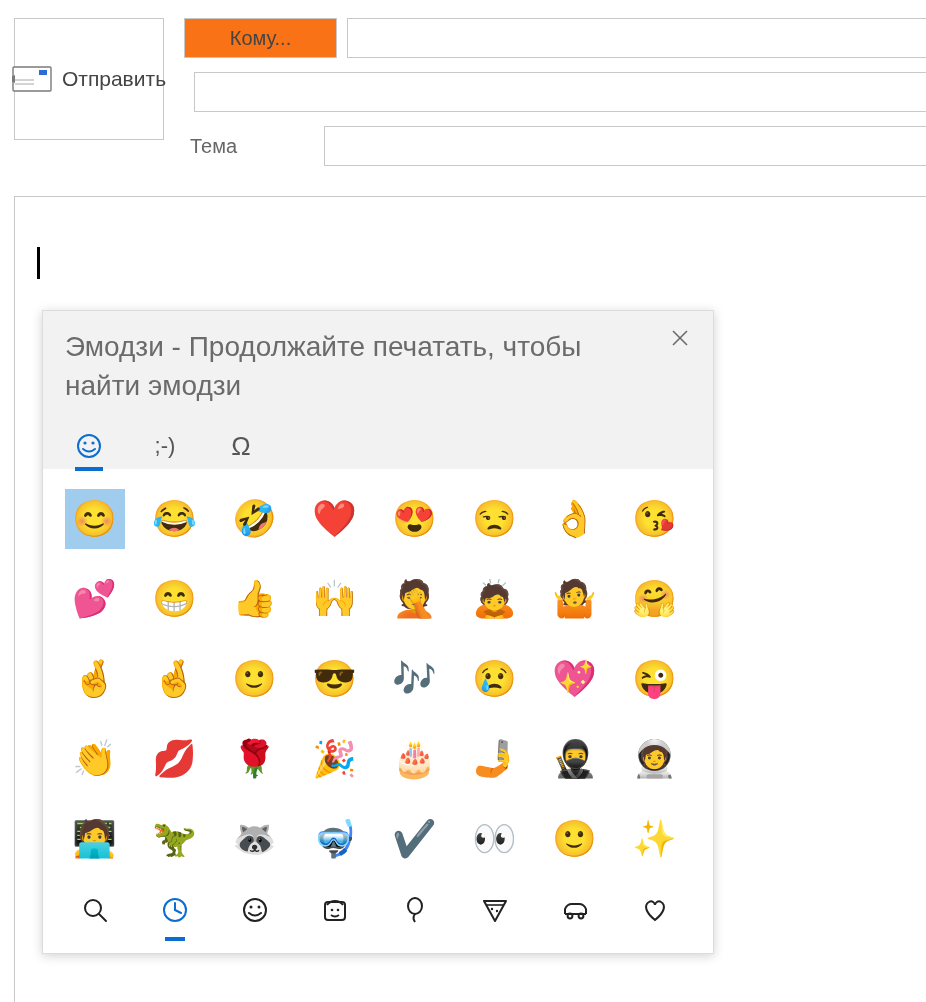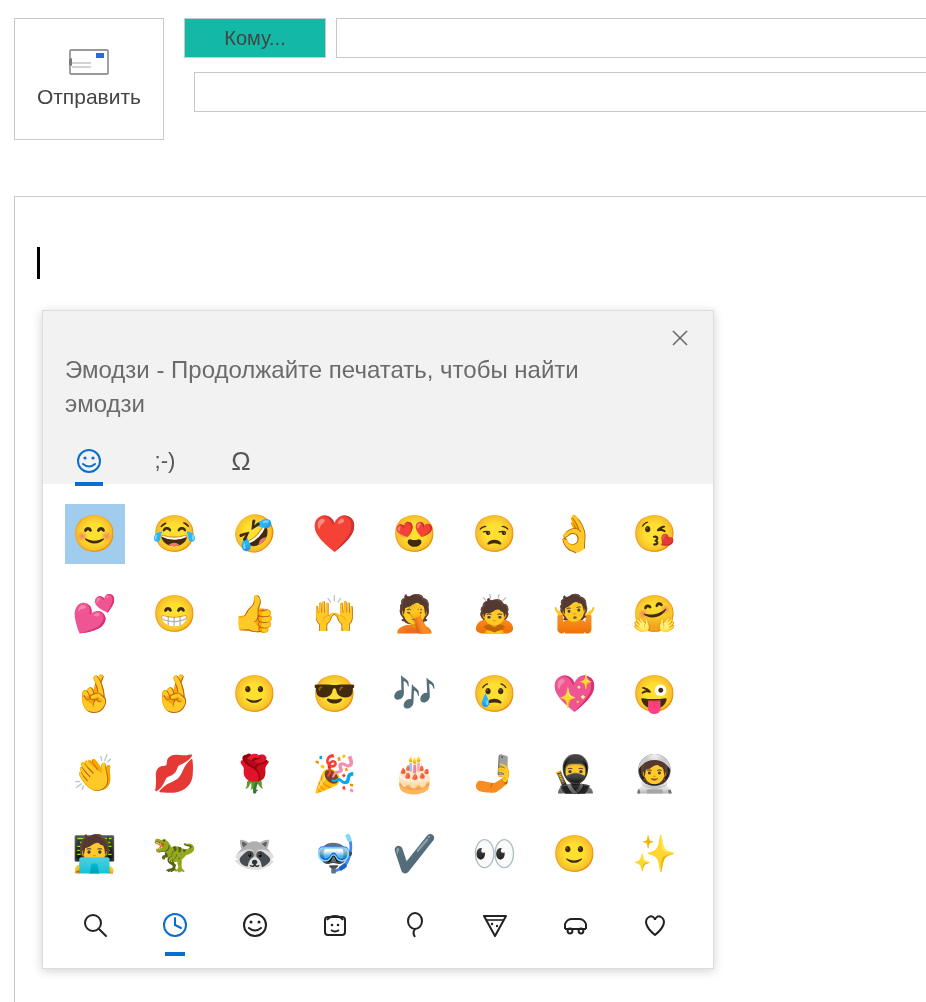--- a/index.html
+++ b/index.html
@@ -21,21 +21,21 @@
     right: 0;
     display: flex;
     align-items: flex-start;
   }
   .send-btn {
     width: 150px;
     height: 122px;
     border: 1px solid #c8c8c8;
     background: #ffffff;
     display: flex;
-    flex-direction: column;
+    flex-direction: row;
     align-items: center;
     justify-content: center;
     gap: 10px;
     font-size: 21px;
     color: #444;
     cursor: pointer;
   }
   .envelope-icon {
     width: 40px;
     height: 26px;
@@ -46,24 +46,24 @@
   .fields {
     margin-left: 20px;
     flex: 1;
   }
   .field-row {
     display: flex;
     align-items: center;
     margin-bottom: 14px;
   }
   .addr-btn {
-    width: 142px;
+    width: 153px;
     height: 40px;
     border: 1px solid #c8c8c8;
-    background: #14b8a6;
+    background: #f97316;
     font-size: 20px;
     color: #444;
     display: flex;
     align-items: center;
     justify-content: center;
     cursor: pointer;
   }
   .field-input {
     margin-left: 10px;
     flex: 1;
@@ -107,25 +107,24 @@
     background: #ffffff;
     border: 1px solid #dcdcdc;
     box-shadow: 0 2px 10px rgba(0,0,0,0.18);
   }
   .panel-header {
     background: #f2f2f2;
     padding: 16px 22px 0 22px;
     position: relative;
   }
   .panel-title {
-    font-size: 24px;
+    font-size: 28px;
     color: #6b6b6b;
     line-height: 1.4;
     max-width: 540px;
-    margin-top: 26px;
   }
   .panel-close {
     position: absolute;
     top: 14px;
     right: 18px;
     font-size: 22px;
     color: #6b6b6b;
     background: none;
     border: none;
     cursor: pointer;
@@ -230,20 +229,24 @@
     </span>
     <span>Отправить</span>
   </button>
 
   <div class="fields">
     <div class="field-row">
       <button class="addr-btn">Кому...</button>
       <input class="field-input" style="">
     </div>
     <div class="field-row">
+      <input class="field-input" style="">
+    </div>
+    <div class="field-row">
+      <div class="subject-label">Тема</div>
       <input class="field-input" style="">
     </div>
   </div>
 </div>
 
 <div class="message-body">
   <div class="cursor"></div>
 </div>
 
 <div class="emoji-panel">

